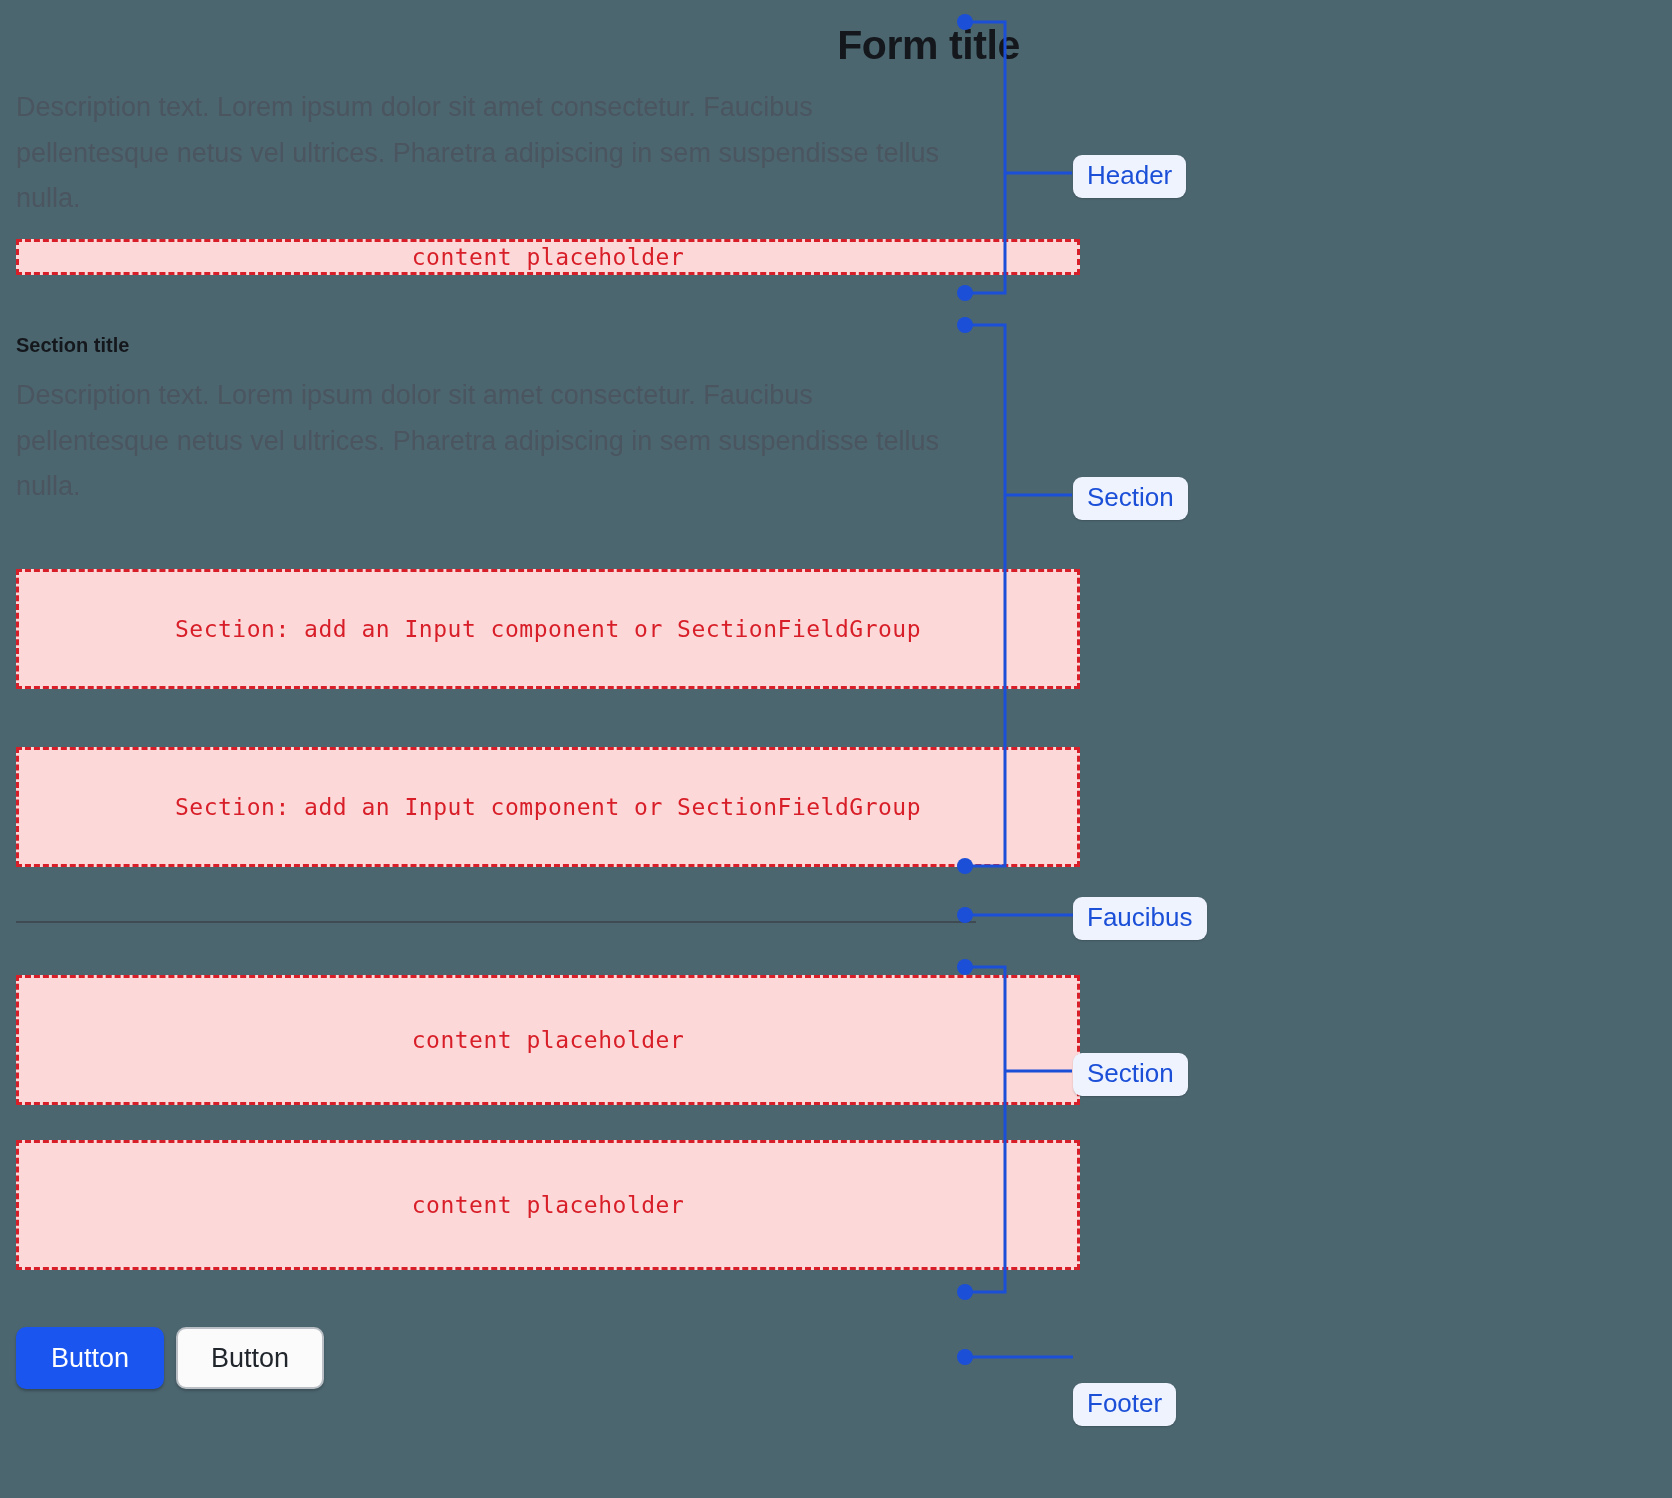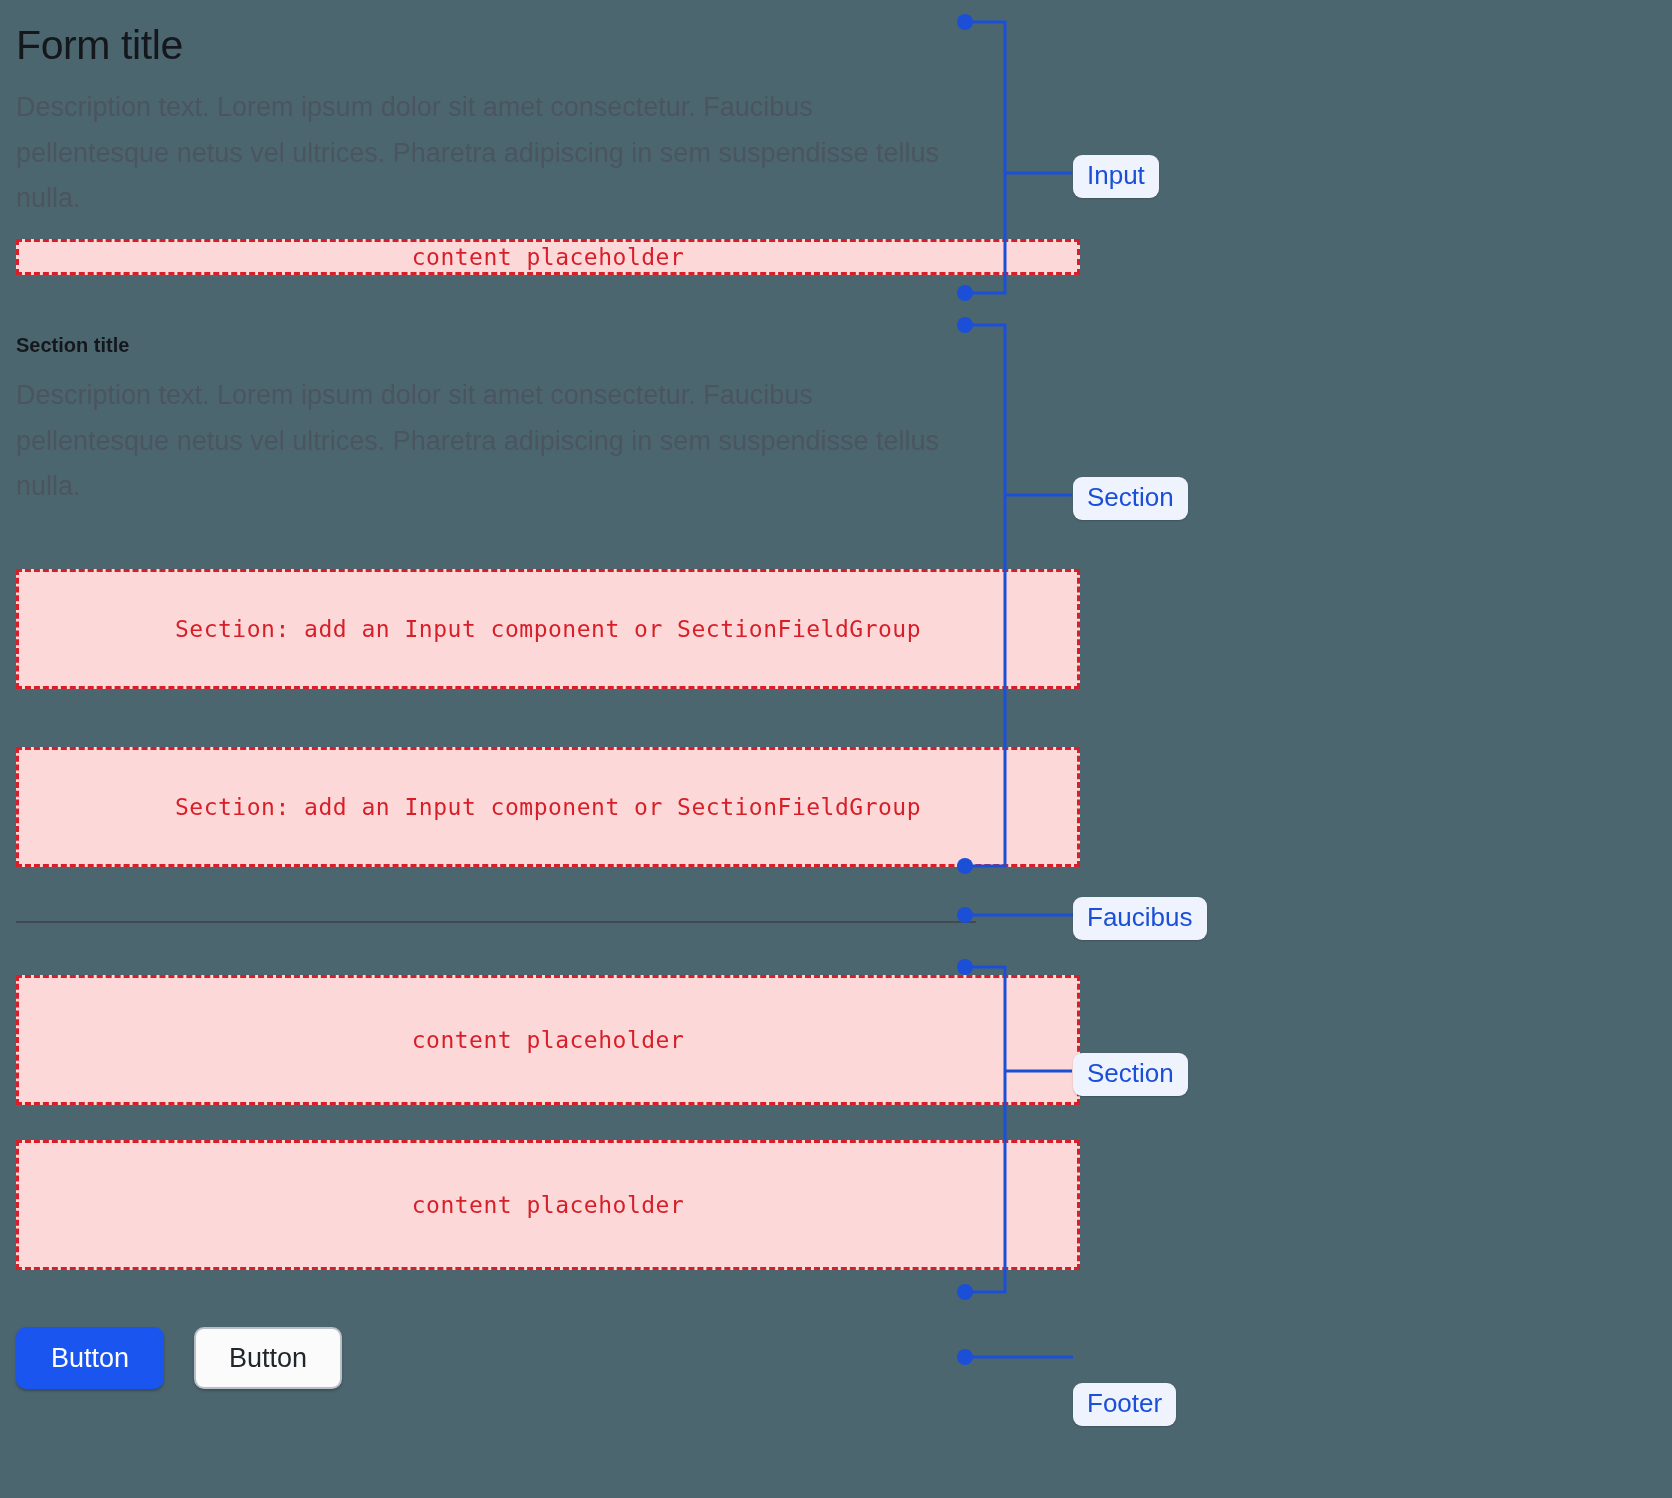--- a/index.html
+++ b/index.html
@@ -24,26 +24,27 @@
   
   .form-col {
     position: absolute;
     left: 16px;
     top: 0;
     width: 1004px;
   }
 
   .form-title {
     font-size: 41px;
-    font-weight: 400;
+    font-weight: 700;
     color: #14181c;
     letter-spacing: -0.4px;
     margin: 0;
     padding-top: 22px;
     line-height: 1.15;
+    text-align: right;
   }
 
   .desc {
     font-size: 27px;
     line-height: 1.68;
     color: #4a5560;
     margin: 16px 0 0 0;
     max-width: 945px;
   }
 
@@ -75,21 +76,21 @@
 
   .sep {
     width: 960px;
     height: 0;
     border-top: 2px solid #3f4a52;
   }
 
   
   .btn-row {
     display: flex;
-    gap: 30px;
+    gap: 12px;
     align-items: flex-start;
   }
   .btn {
     box-sizing: border-box;
     font-family: "Liberation Sans", sans-serif;
     font-size: 27px;
     border-radius: 10px;
     height: 62px;
     display: flex;
     align-items: center;
@@ -207,21 +208,21 @@
       <circle cx="965" cy="967" r="8" fill="#1b4fd8"></circle>
       <circle cx="965" cy="1292" r="8" fill="#1b4fd8"></circle>
     </g>
 
     <g>
       <line x1="965" y1="1357" x2="1073" y2="1357" stroke="#1b4fd8" stroke-width="3"></line>
       <circle cx="965" cy="1357" r="8" fill="#1b4fd8"></circle>
     </g>
   </svg>
 
-  <div class="pill" style="left:1073px; top:155px;">Input</div>
+  <div class="pill" style="left:1073px; top:155px;">Header</div>
 
   <div class="pill" style="left:1073px; top:477px;">Section</div>
 
   <div class="pill" style="left:1073px; top:897px;">Faucibus</div>
 
   <div class="pill" style="left:1073px; top:1053px;">Section</div>
 
   <div class="pill" style="left:1073px; top:1339px;margin-top:44px;">Footer</div>
 
 </div>

